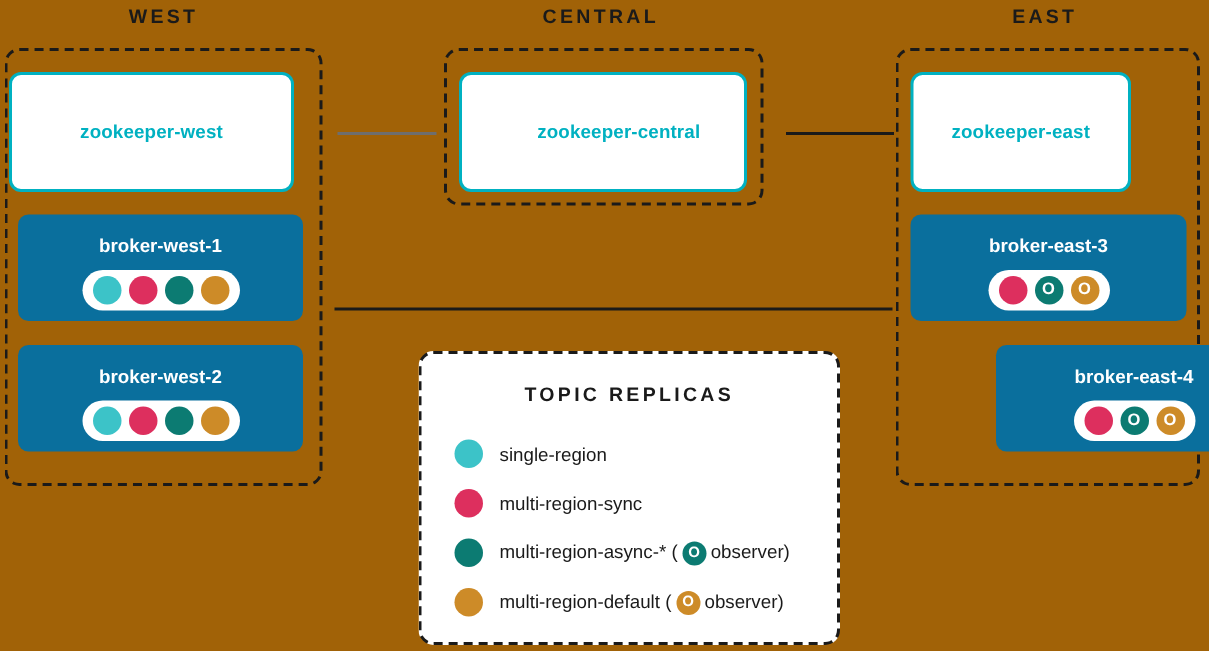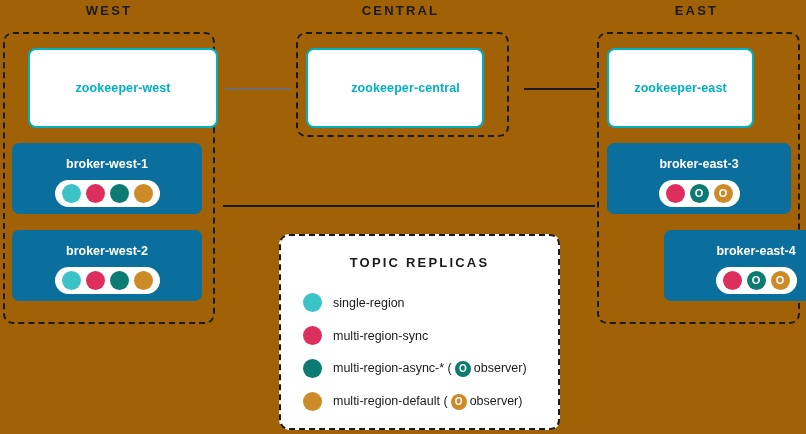--- a/index.html
+++ b/index.html
@@ -173,21 +173,21 @@
   <div class="region-title" style="left:0px; top:3px; width:218px;">WEST</div>
   <div class="region-title" style="left:289px; top:3px; width:223px;">CENTRAL</div>
   <div class="region-title" style="left:593px; top:3px; width:207px;">EAST</div>
 
   <div class="connector" style="left:225px; top:88px; width:66px; border-top-color:#6e6e6e;"></div>
   <div class="connector" style="left:524px; top:88px; width:72px; border-top-color:#1a1a1a;"></div>
   <div class="connector" style="left:223px; top:205px; width:372px; border-top-color:#1a1a1a;"></div>
 
   <div class="region-box" style="left:3px; top:32px; width:212px; height:292px;"></div>
 
-  <div class="zk-node" style="left:28px; top:48px; width:190px; height:80px;">
+  <div class="zk-node" style="left:6px; top:48px; width:190px; height:80px;">
     <span class="zk-label">zookeeper-west</span>
   </div>
 
   <div class="broker-node" style="left:12px; top:143px; width:190px; height:71px;">
     <span class="broker-label">broker-west-1</span>
     <div class="replica-tray">
       <span class="replica" style="background:#3cc3c8;"></span>
       <span class="replica" style="background:#dd2f5e;"></span>
       <span class="replica" style="background:#0c7b72;"></span>
       <span class="replica" style="background:#cd8b28;"></span>
@@ -199,21 +199,21 @@
     <div class="replica-tray">
       <span class="replica" style="background:#3cc3c8;"></span>
       <span class="replica" style="background:#dd2f5e;"></span>
       <span class="replica" style="background:#0c7b72;"></span>
       <span class="replica" style="background:#cd8b28;"></span>
     </div>
   </div>
 
   <div class="region-box" style="left:296px; top:32px; width:213px; height:105px;"></div>
 
-  <div class="zk-node" style="left:306px; top:48px; width:178px; height:80px;padding-left:21px;">
+  <div class="zk-node" style="left:306px; top:48px; width:192px; height:80px;padding-left:21px;">
     <span class="zk-label">zookeeper-central</span>
   </div>
 
   <div class="region-box" style="left:597px; top:32px; width:203px; height:292px;"></div>
 
   <div class="zk-node" style="left:607px; top:48px; width:147px; height:80px;">
     <span class="zk-label">zookeeper-east</span>
   </div>
 
   <div class="broker-node" style="left:607px; top:143px; width:184px; height:71px;">

